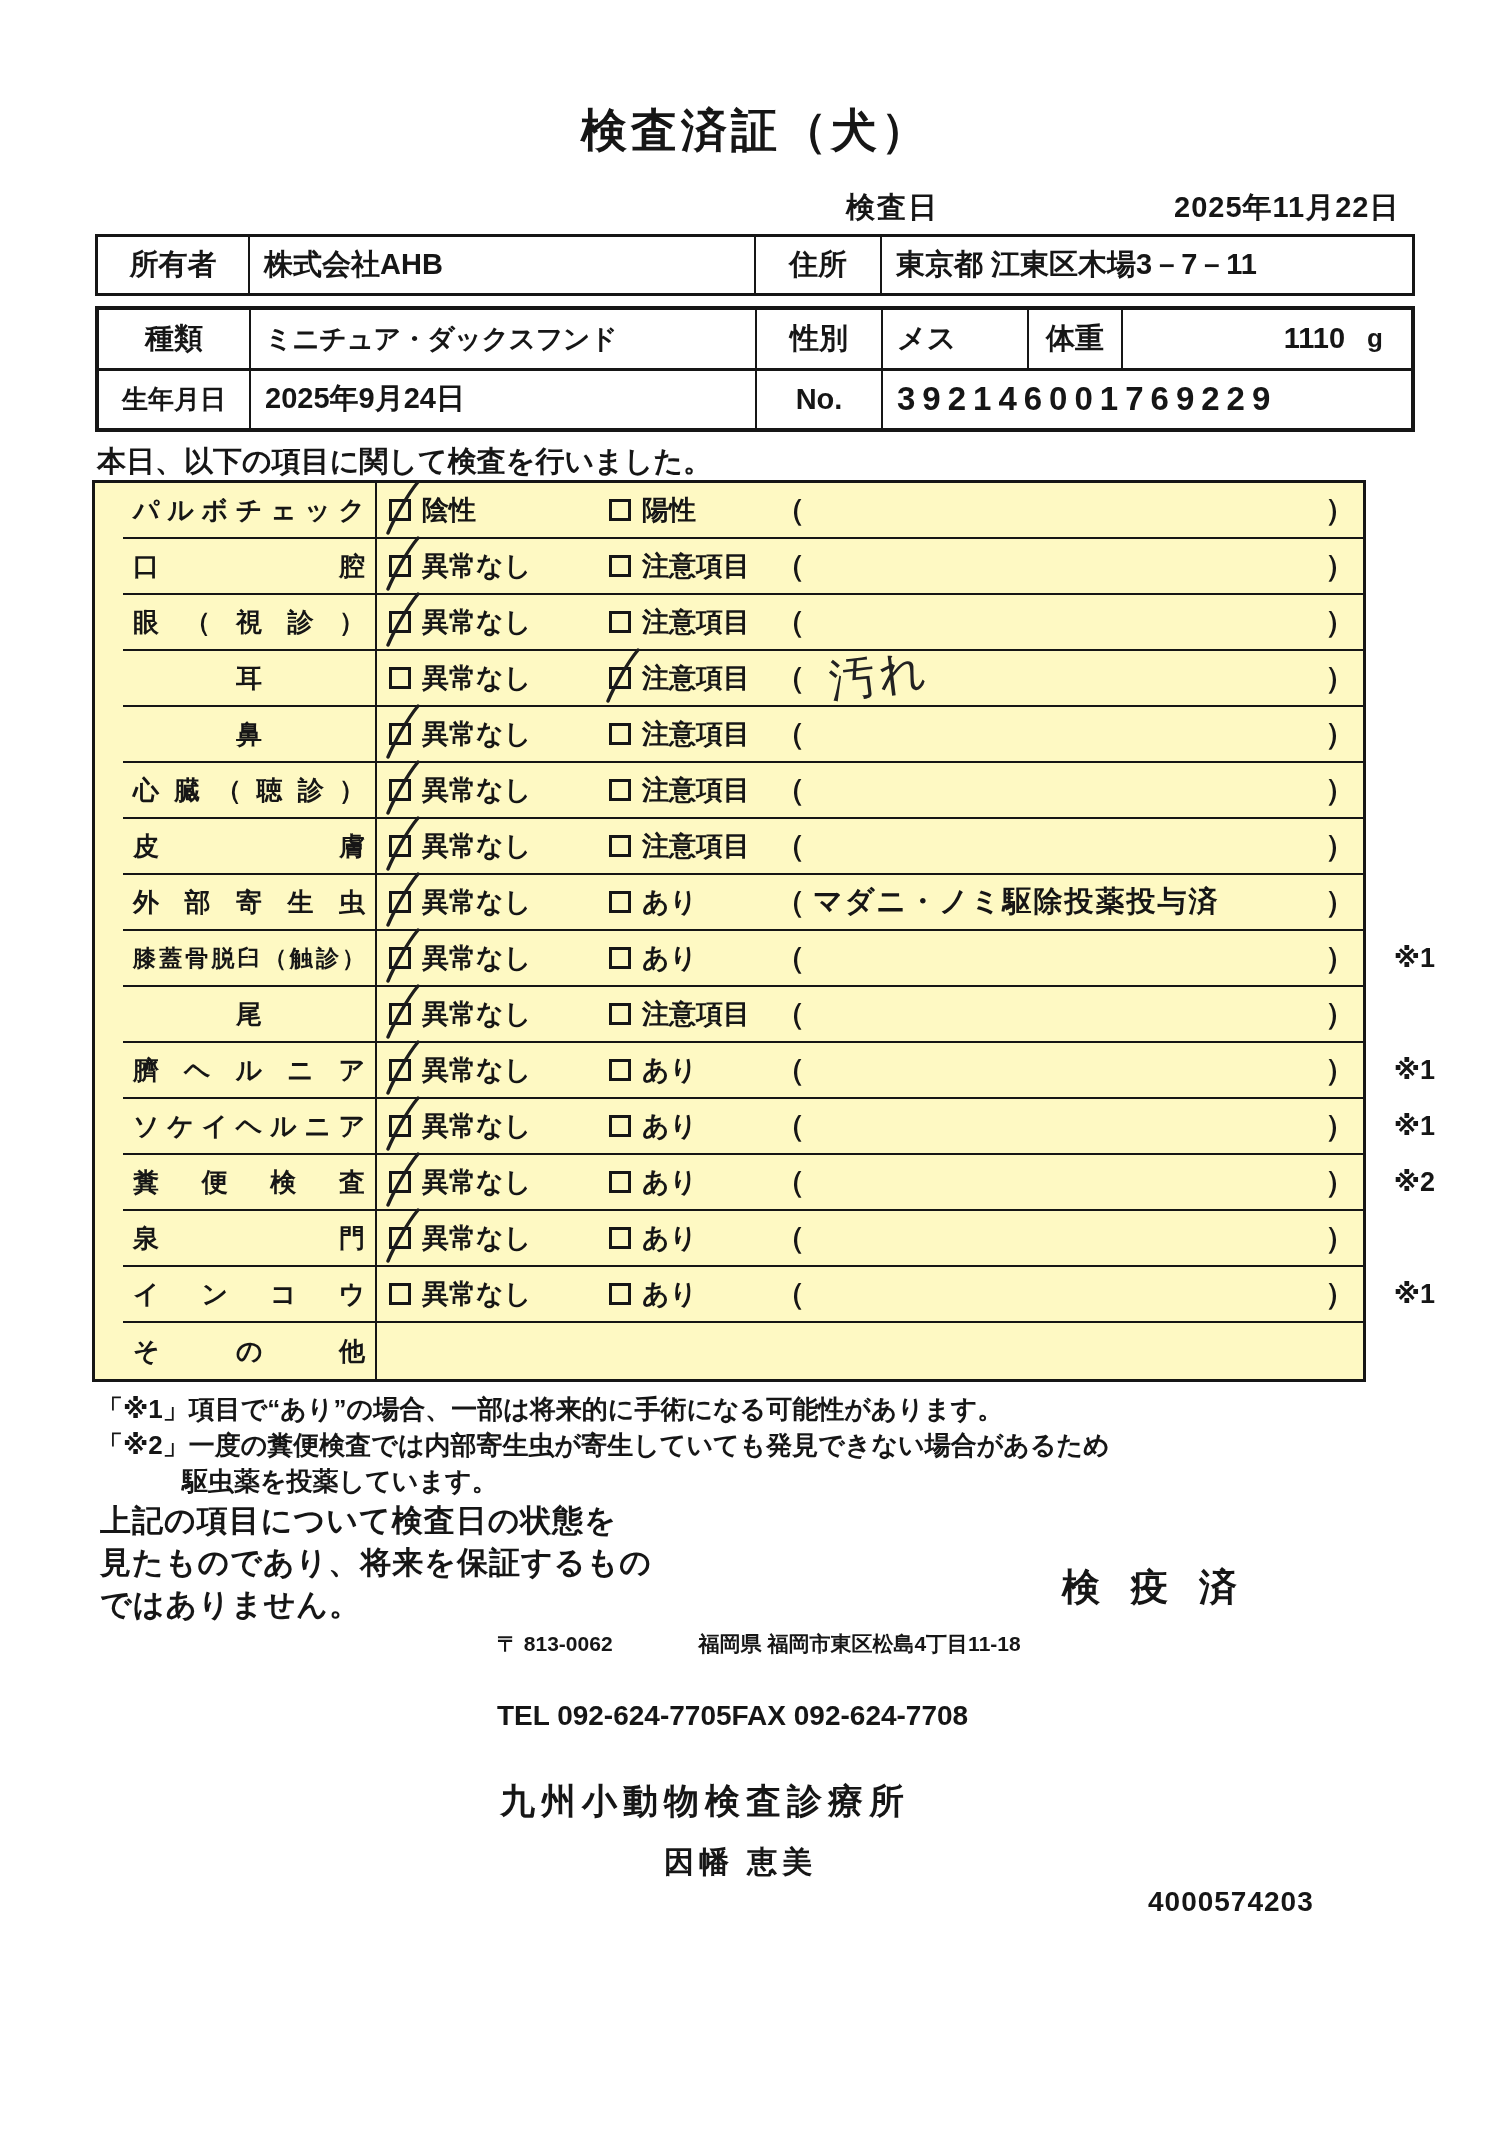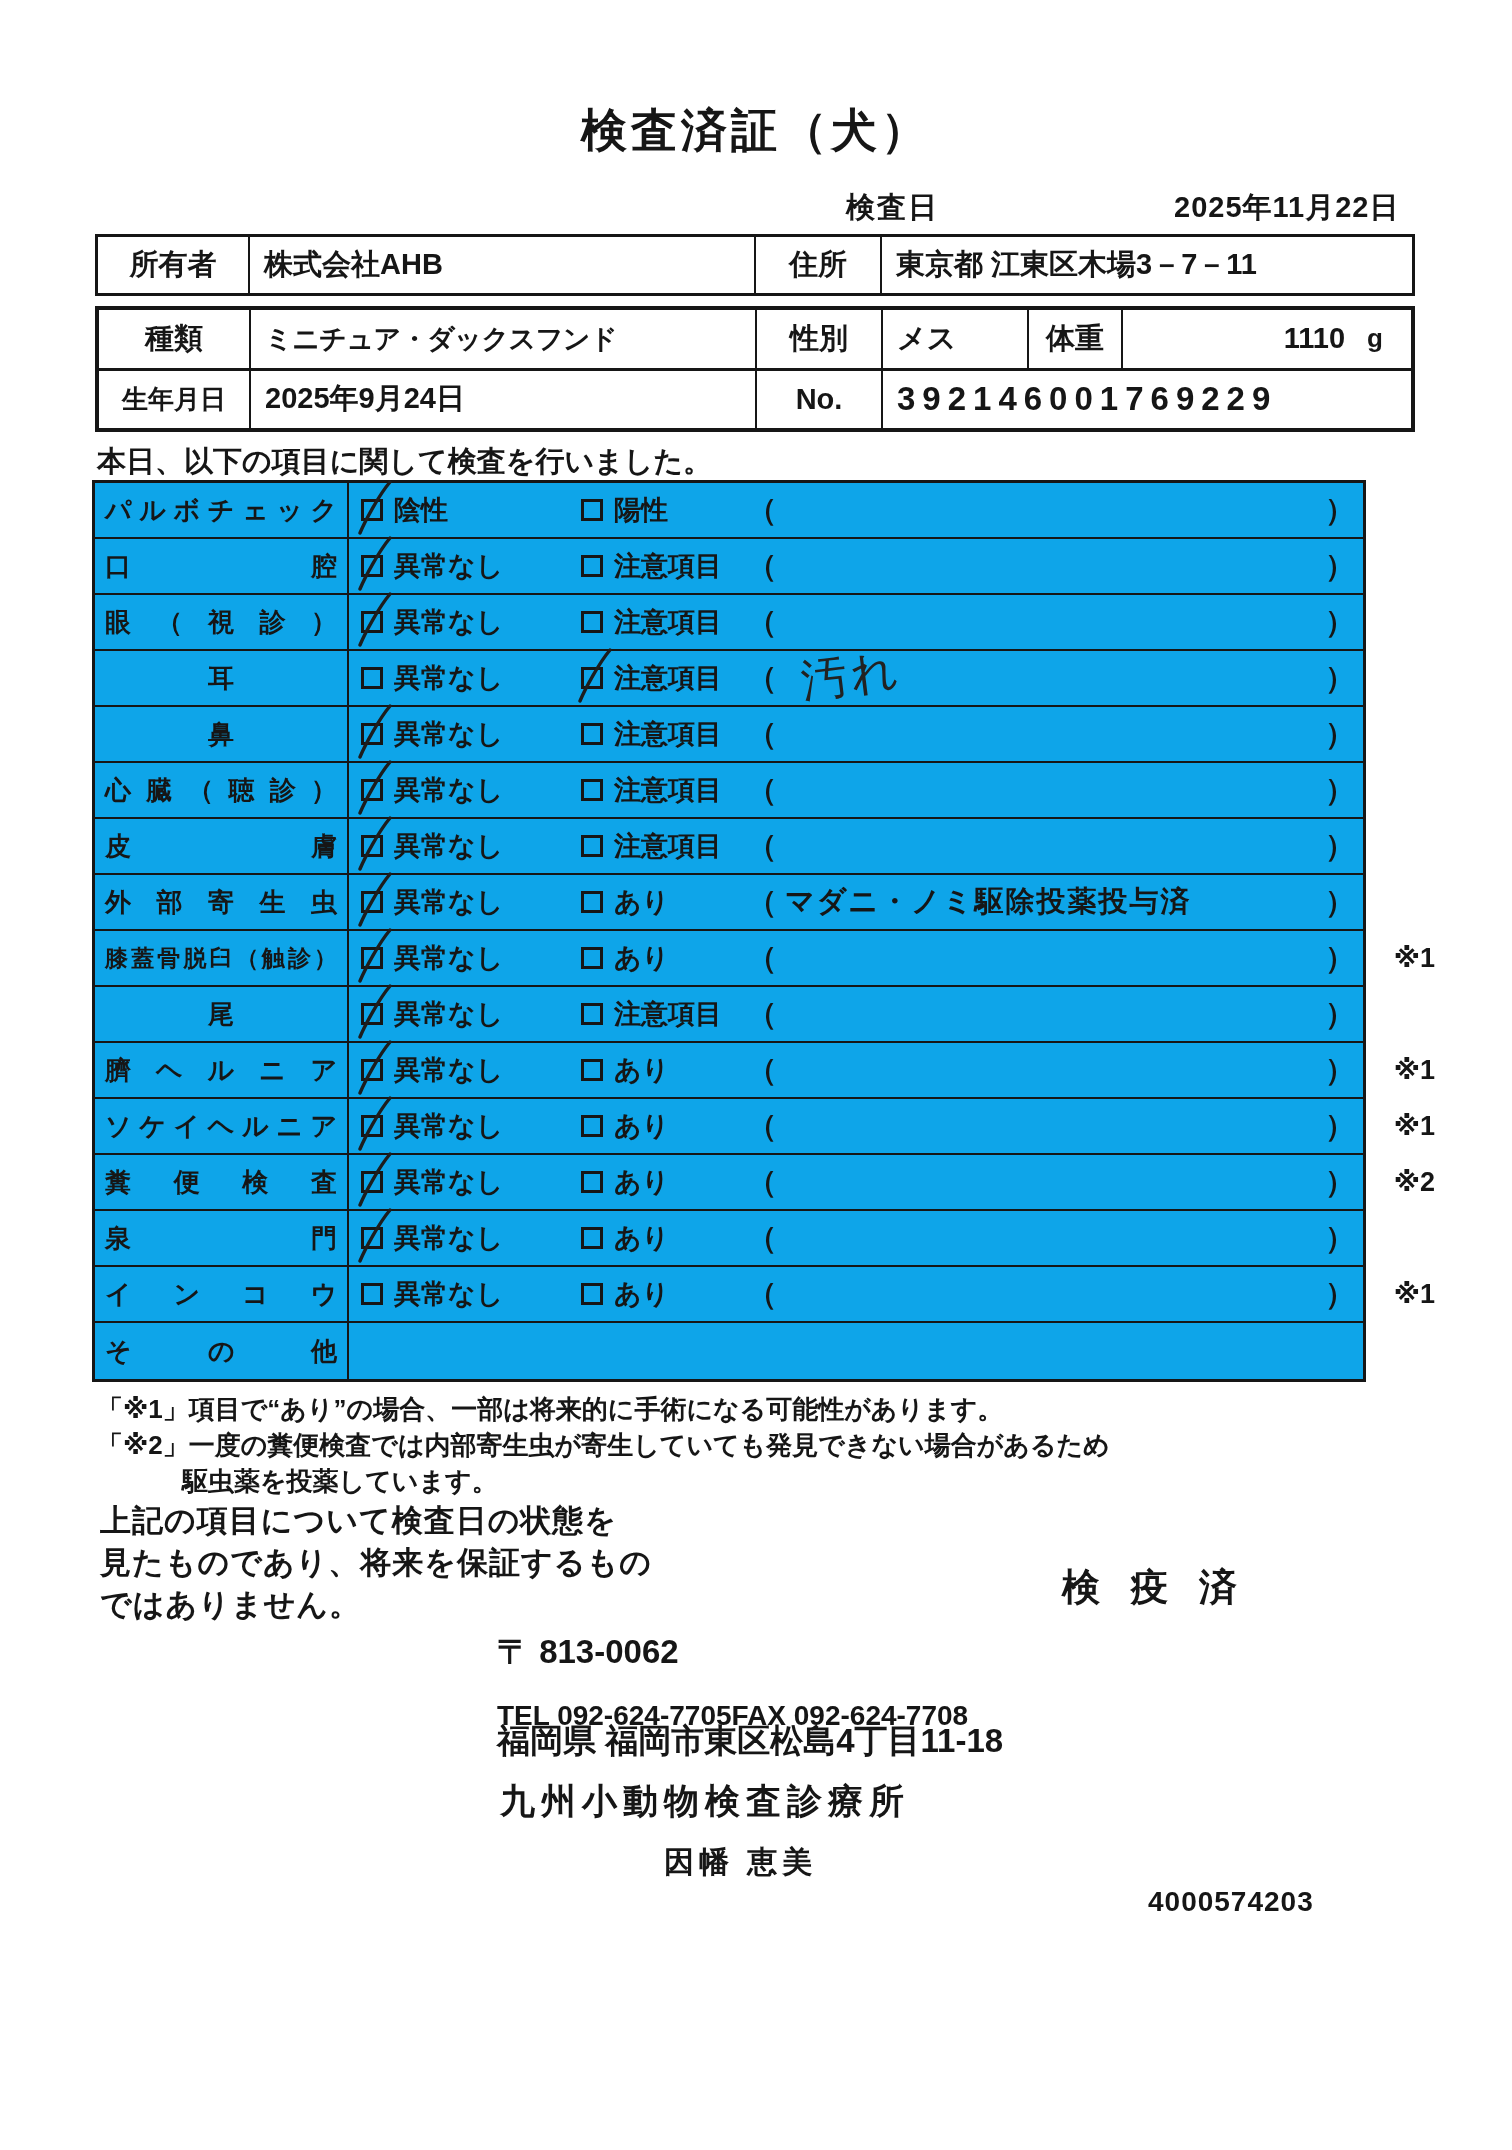--- a/index.html
+++ b/index.html
@@ -30,21 +30,21 @@
   .w-mid{width:126px;}
   .w-sex{width:146px;}
   .w-wlabel{width:94px;}
   .weight-cell{justify-content:flex-end;gap:22px;padding-right:28px;}
   .no-value{font-size:33px;letter-spacing:7px;}
   .breed-value{font-size:27px;letter-spacing:-0.5px;}
 
   .intro{left:97px;top:442px;font-size:29px;font-weight:700;}
 
   
-  .chk{left:92px;top:480px;width:1274px;border:3px solid #161616;box-sizing:border-box;background:#0ea5e9;}
+  .chk{left:92px;top:480px;width:1274px;border:3px solid #161616;box-sizing:border-box;background:#fef9c3;padding-left:28px;}
   .row{position:relative;display:flex;height:56px;border-bottom:2.5px solid #161616;box-sizing:border-box;}
   .row:last-child{border-bottom:none;}
   .cell-label{width:254px;border-right:2.5px solid #161616;box-sizing:border-box;
               display:flex;align-items:center;padding:0 10px;}
   .lbl{width:100%;font-size:26px;font-weight:700;line-height:1;}
   .lbl.justify{text-align:justify;text-align-last:justify;}
   .lbl.center{text-align:center;text-align-last:center;}
   .lbl.small{font-size:23px;}
   .cell-opts{position:relative;flex:1;overflow:visible;}
   .cbwrap{position:absolute;top:50%;transform:translateY(-50%);display:flex;align-items:center;gap:11px;}
@@ -62,21 +62,21 @@
   .hand{position:absolute;left:452px;top:46%;transform:translateY(-50%) rotate(-7deg);
         font-size:46px;font-weight:400;letter-spacing:4px;color:#222;}
   .note{position:absolute;right:-72px;top:50%;transform:translateY(-50%);font-size:27px;font-weight:700;white-space:nowrap;}
 
   
   .fn1{left:97px;top:1392px;font-size:26px;font-weight:700;}
   .fn2{left:97px;top:1428px;font-size:26px;font-weight:700;}
   .fn3{left:182px;top:1464px;font-size:26px;font-weight:700;}
   .disclaimer{left:100px;top:1500px;font-size:31px;font-weight:700;line-height:1.36;letter-spacing:1px;}
   .stamp{left:1062px;top:1562px;font-size:38px;font-weight:700;letter-spacing:10px;white-space:nowrap;}
-  .addr-line{left:497px;top:1630px;display:flex;gap:44px;font-size:33px;font-weight:700;white-space:nowrap;flex-direction:column;}
+  .addr-line{left:497px;top:1630px;display:flex;gap:86px;font-size:21px;font-weight:700;white-space:nowrap;}
   .tel-line{left:497px;top:1700px;display:flex;font-size:28px;font-weight:700;white-space:nowrap;}
   .clinic{left:500px;top:1778px;font-size:35px;font-weight:700;letter-spacing:6px;white-space:nowrap;}
   .examiner{left:664px;top:1842px;font-size:30px;font-weight:700;letter-spacing:5px;white-space:nowrap;}
   .serial{left:1148px;top:1886px;font-size:28px;font-weight:700;letter-spacing:1px;}
 </style>
 </head>
 <body>
 
 <div class="page">
 

